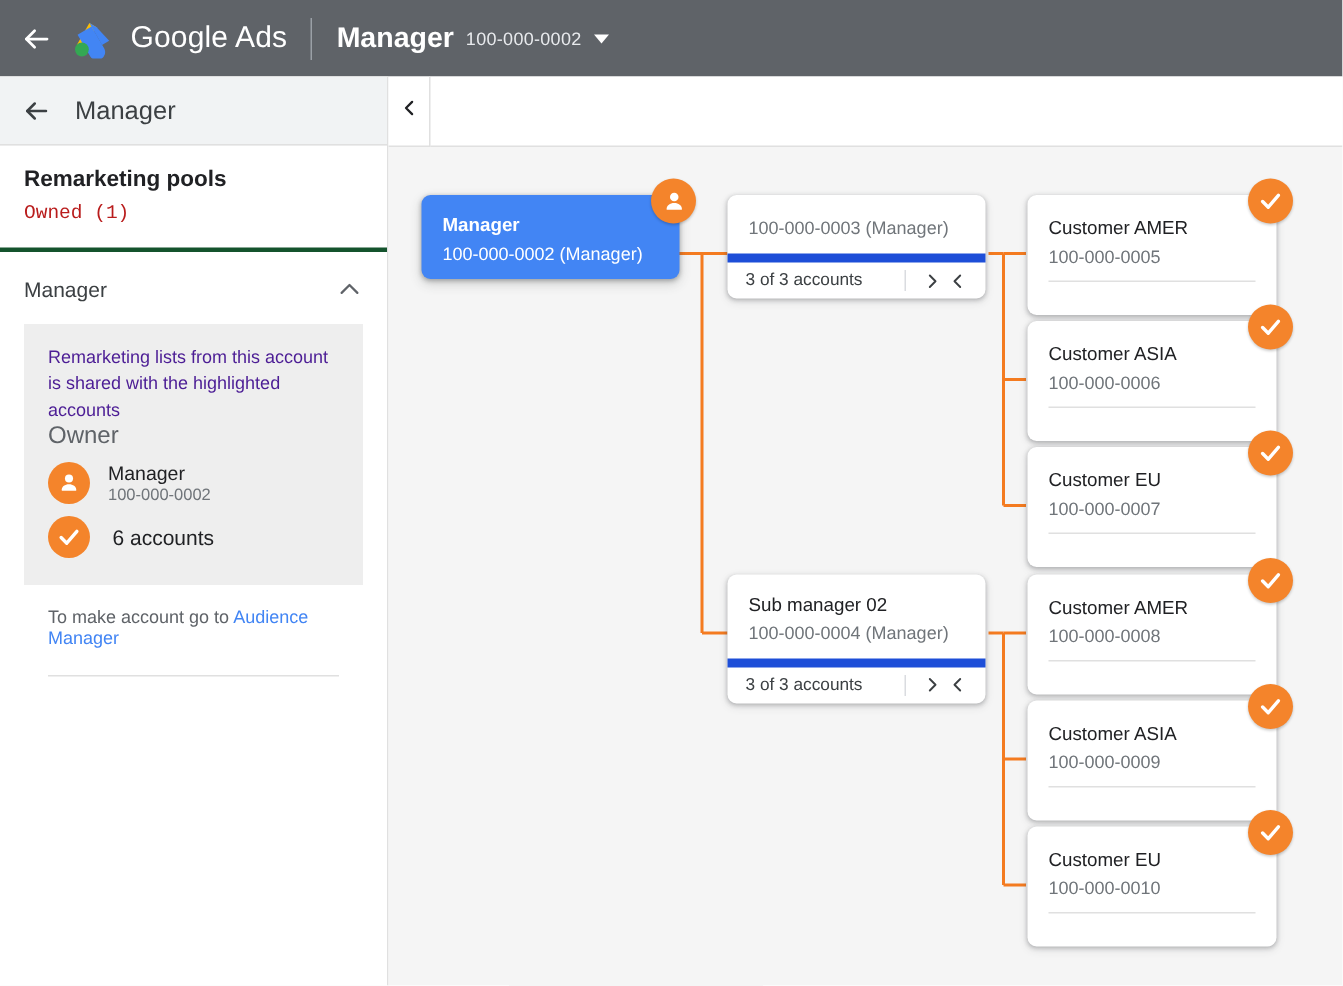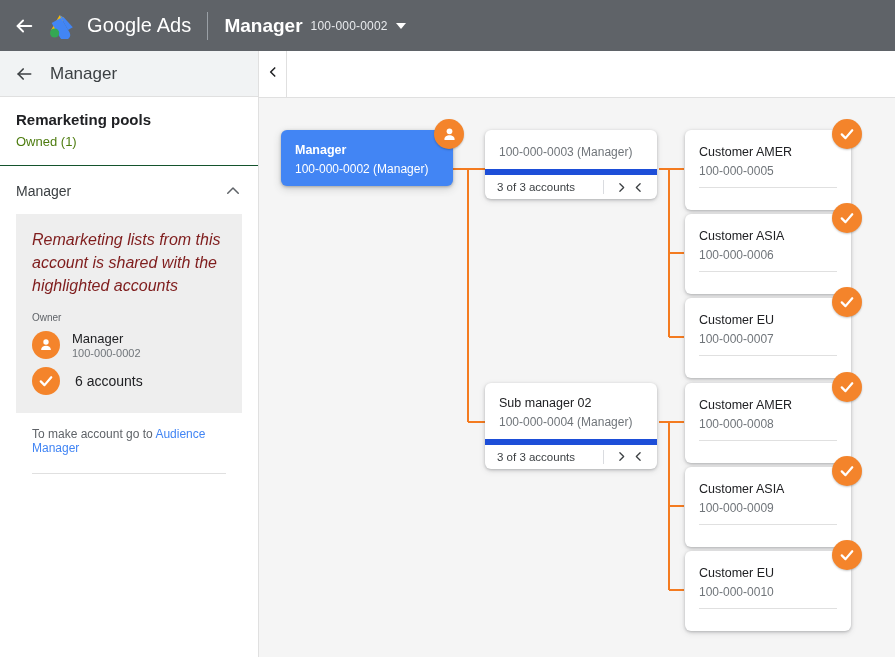--- a/index.html
+++ b/index.html
@@ -46,36 +46,36 @@
   }
   .sb-header {
     height: 46px; background: #f1f3f4; display: flex; align-items: center;
     padding-left: 14px; border-bottom: 1px solid #e0e0e0;
   }
   .sb-header .ic { color: #3c4043; display: flex; align-items: center; }
   .sb-header .ttl {
     font-size: 17px; color: #3c4043; margin-left: 16px; font-weight: 400;
   }
   .sb-section {
-    padding: 14px 16px 16px 16px; border-bottom: 1px solid #14532d;
+    padding: 14px 16px 16px 16px; border-bottom: 3px solid #14532d;
   }
   .sb-section .h1 { font-size: 15px; font-weight: 700; color: #202124; }
-  .sb-section .h2 { font-size: 13px; color: #4d7c0f; margin-top: 6px; }
+  .sb-section .h2 { font-size: 13px; color: #b91c1c; margin-top: 6px; font-family: Liberation Mono, monospace; }
 
   .sb-accordion { padding: 16px 16px 0 16px; }
   .acc-head {
     display: flex; align-items: center; justify-content: space-between;
     cursor: pointer; padding-bottom: 14px;
   }
   .acc-head .lbl { font-size: 14px; color: #3c4043; }
   .chev-up { color: #5f6368; display: flex; }
 
   .gray-box { background: #eeeeee; padding: 14px 16px 18px 16px; }
-  .gray-box .note { font-size: 16px; color: #7f1d1d; line-height: 1.45; font-style: italic; }
-  .gray-box .sub { font-size: 10px; color: #5f6368; margin-top: 14px; }
+  .gray-box .note { font-size: 12px; color: #4c1d95; line-height: 1.45; }
+  .gray-box .sub { font-size: 16px; color: #5f6368; }
 
   .owner-row { display: flex; align-items: center; margin-top: 8px; }
   .avatar-orange {
     width: 28px; height: 28px; border-radius: 50%;
     background: #f4842b; display: flex; align-items: center; justify-content: center;
     flex: 0 0 28px;
   }
   .owner-text { margin-left: 12px; }
   .owner-text .n { font-size: 13px; color: #202124; }
   .owner-text .i { font-size: 11px; color: #70757a; margin-top: 1px; }

